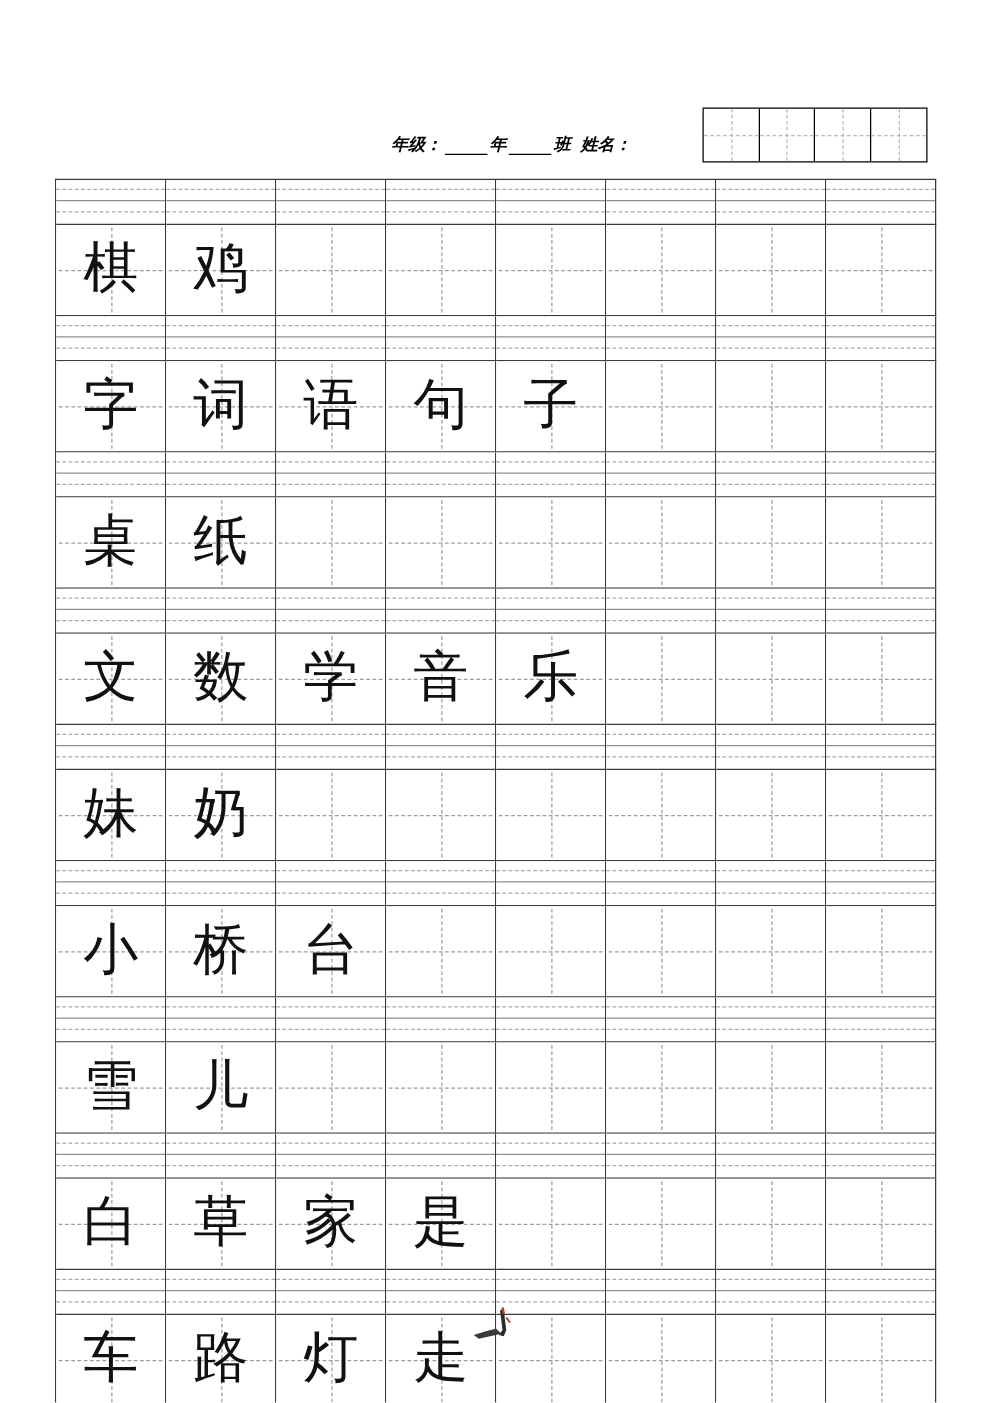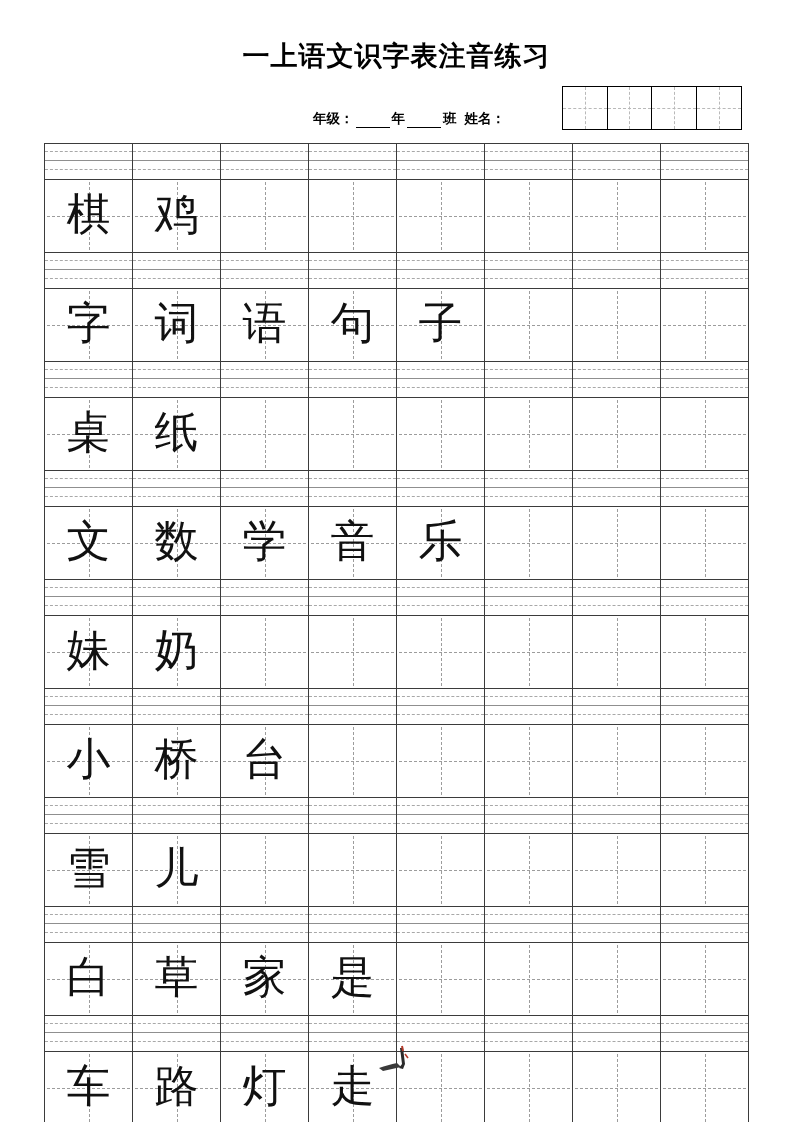--- a/index.html
+++ b/index.html
@@ -38,22 +38,23 @@
 
   
   .info-row {
     position: absolute;
     left: 313px;
     top: 104px;
     width: 260px;
     height: 24px;
     font-size: 14.5px;
     display: flex;
-    align-items: flex-end;
+    align-items: center;
     white-space: nowrap;
+    font-style: italic;
   }
   .info-row .lbl { font-family: "Liberation Sans", sans-serif; font-weight: bold; font-size: 13.5px;}
   .blank-line {
     display: inline-block;
     width: 34px;
     border-bottom: 1px solid #000;
     height: 14px;
     margin: 0 2px;
   }
 
@@ -172,21 +173,20 @@
     width: 48px;
     height: 34px;
   }
   .footer-mark svg { display: block; }
 </style>
 </head>
 <body>
 
 <div class="page">
 
-  <div class="title">一上语文识字表注音练习</div>
 
   <div class="info-row">
     <span class="lbl">年级：</span>
     <span class="blank-line"></span>
     <span class="lbl">年</span>
     <span class="blank-line"></span>
     <span class="lbl">班</span>
     <span style="display:inline-block;width:8px;"></span>
     <span class="lbl">姓名：</span>
   </div>

